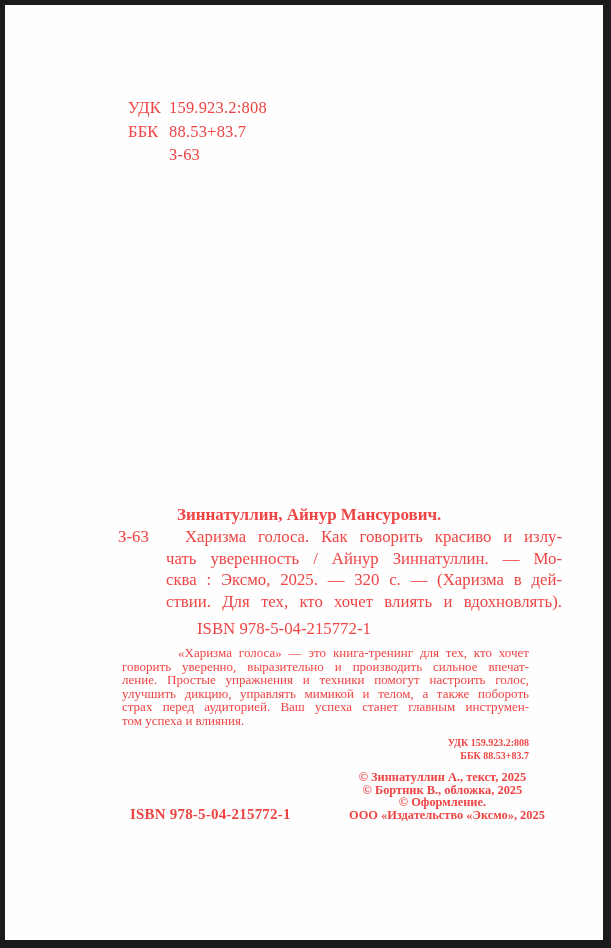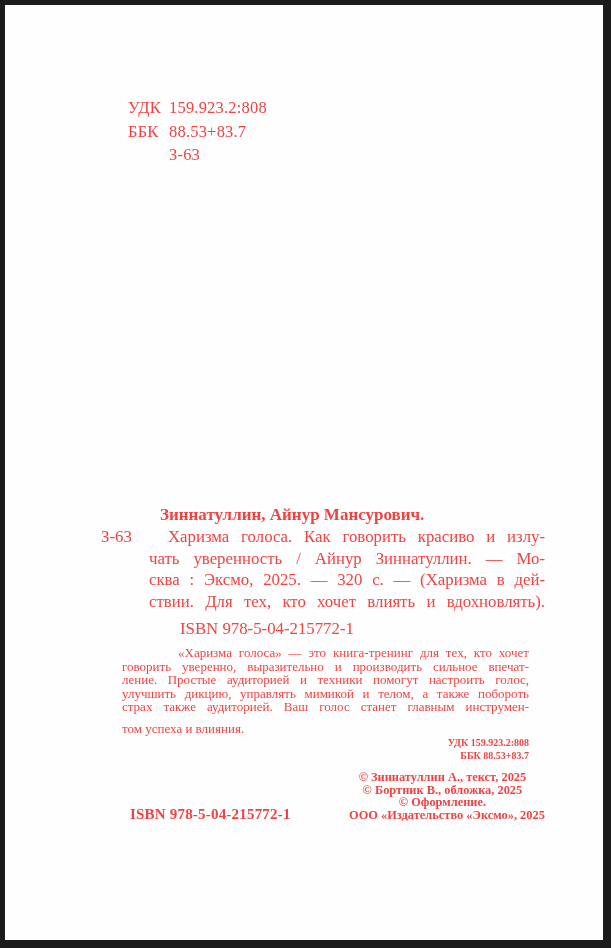--- a/index.html
+++ b/index.html
@@ -35,21 +35,21 @@
     display: grid;
     grid-template-columns: 41px auto;
     font-size: 16.5px;
     line-height: 23.5px;
     letter-spacing: 0.2px;
   }
 
   
   .catalog {
     position: absolute;
-    left: 101px;
+    left: 118px;
     top: 503px;
     width: 428px;
   }
   .author-heading {
     margin-left: 59px;
     font-weight: bold;
     font-size: 17px;
     line-height: 23px;
   }
   .entry-body {
@@ -95,21 +95,20 @@
   .annotation .line {
     text-align: justify;
     text-align-last: justify;
     white-space: nowrap;
   }
   .annotation .line:first-child {
     text-indent: 56px;
   }
   .annotation .line:last-child {
     text-align-last: left;
-    margin-top: 8px;
   }
 
   
   .bottom-codes {
     position: absolute;
     right: 82px;
     top: 736px;
     text-align: right;
     font-weight: bold;
     font-size: 10px;
@@ -166,23 +165,23 @@
           <div class="line">сква : Эксмо, 2025. — 320 с. — (Харизма в дей-</div>
           <div class="line">ствии. Для тех, кто хочет влиять и вдохновлять).</div>
         </div>
     </div>
     <div class="isbn-mid">ISBN 978-5-04-215772-1</div>
   </div>
 
   <div class="annotation">
       <div class="line">«Харизма голоса» — это книга-тренинг для тех, кто хочет</div>
       <div class="line">говорить уверенно, выразительно и производить сильное впечат-</div>
-      <div class="line">ление. Простые аудиторией и техники помогут настроить голос,</div>
+      <div class="line">ление. Простые упражнения и техники помогут настроить голос,</div>
       <div class="line">улучшить дикцию, управлять мимикой и телом, а также побороть</div>
-      <div class="line">страх также аудиторией. Ваш голос станет главным инструмен-</div>
+      <div class="line">страх перед аудиторией. Ваш успеха станет главным инструмен-</div>
       <div class="line">том успеха и влияния.</div>
     </div>
 
   <div class="bottom-codes">
     <div>УДК 159.923.2:808</div>
     <div>ББК 88.53+83.7</div>
   </div>
 
   <div class="copyright">
       <div class="line">© Зиннатуллин А., текст, 2025</div>

